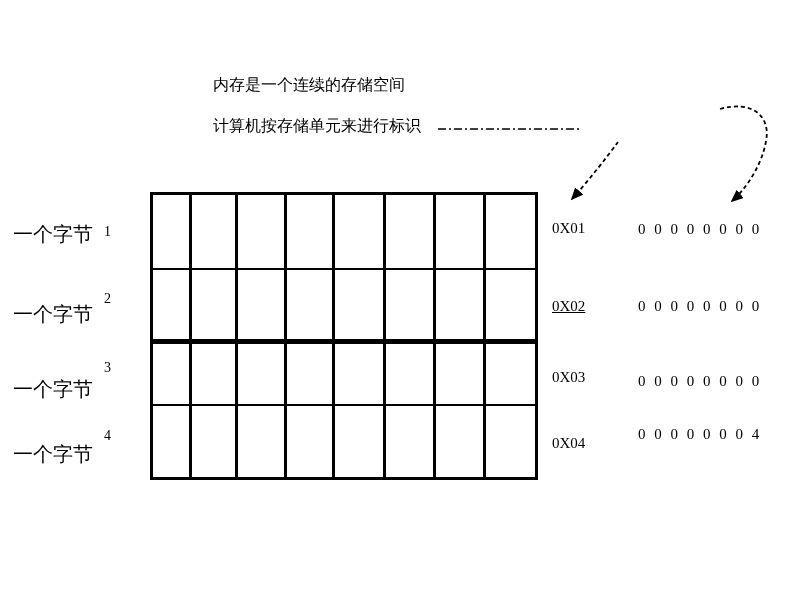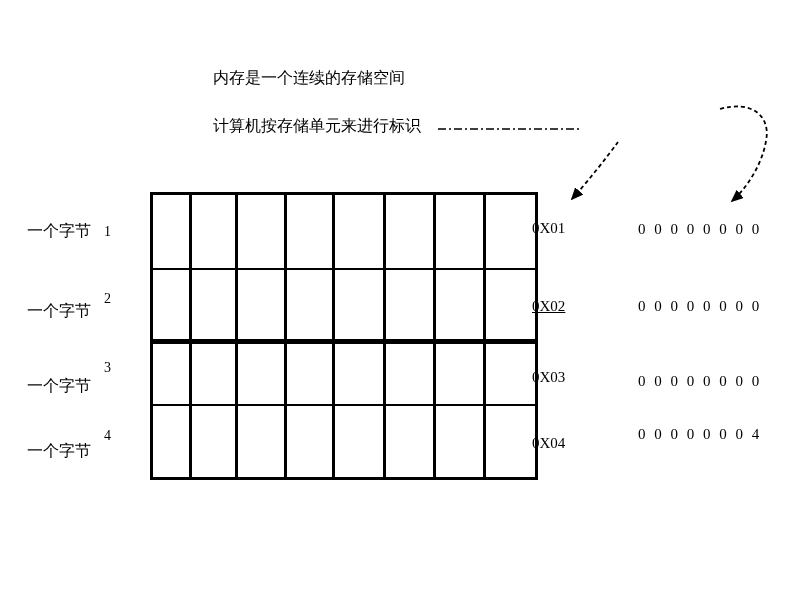--- a/index.html
+++ b/index.html
@@ -18,23 +18,23 @@
     color: #000;
   }
   .serif {
     font-family: "Liberation Serif", "DejaVu Serif", serif;
     color: #000;
   }
   .note-left-line { font-size: 16px; white-space: nowrap; }
   .note-right { left: 633px; top: 2px; font-size: 17px; line-height: 25px; }
   .note-right div { white-space: nowrap; }
   .row-unit-label { left: 596px; top: 124px; font-size: 17px; white-space: nowrap; }
-  .byte-label { left: 27px; font-size: 16px; white-space: nowrap; }
+  .byte-label { left: 13px; font-size: 20px; white-space: nowrap; }
   .row-index { left: 104px; font-size: 14px; }
-  .addr { left: 532px; font-size: 15px; }
+  .addr { left: 552px; font-size: 15px; }
   .bits { left: 638px; font-size: 15px; letter-spacing: 2.5px; white-space: pre; text-align: center; }
 
   table.memgrid {
     position: absolute;
     left: 150px;
     top: 192px;
     width: 385px;
     height: 285px;
     border-collapse: collapse;
     table-layout: fixed;
@@ -57,21 +57,21 @@
     left: 0; top: 0;
     width: 800px; height: 600px;
     pointer-events: none;
   }
 </style>
 </head>
 <body>
 
 <div id="canvas">
 
-  <div class="abs cjk note-left-line" style="left:213px; top:68px;">内存是一个连续的存储空间</div>
+  <div class="abs cjk note-left-line" style="left:213px; top:75px;">内存是一个连续的存储空间</div>
   <div class="abs cjk note-left-line" style="left:213px; top:116px;text-align:center;">计算机按存储单元来进行标识</div>
 
 
 
   <table class="memgrid">
     <colgroup>
       <col style="width:39px">
         <col style="width:46px">
         <col style="width:49px">
         <col style="width:48px">

